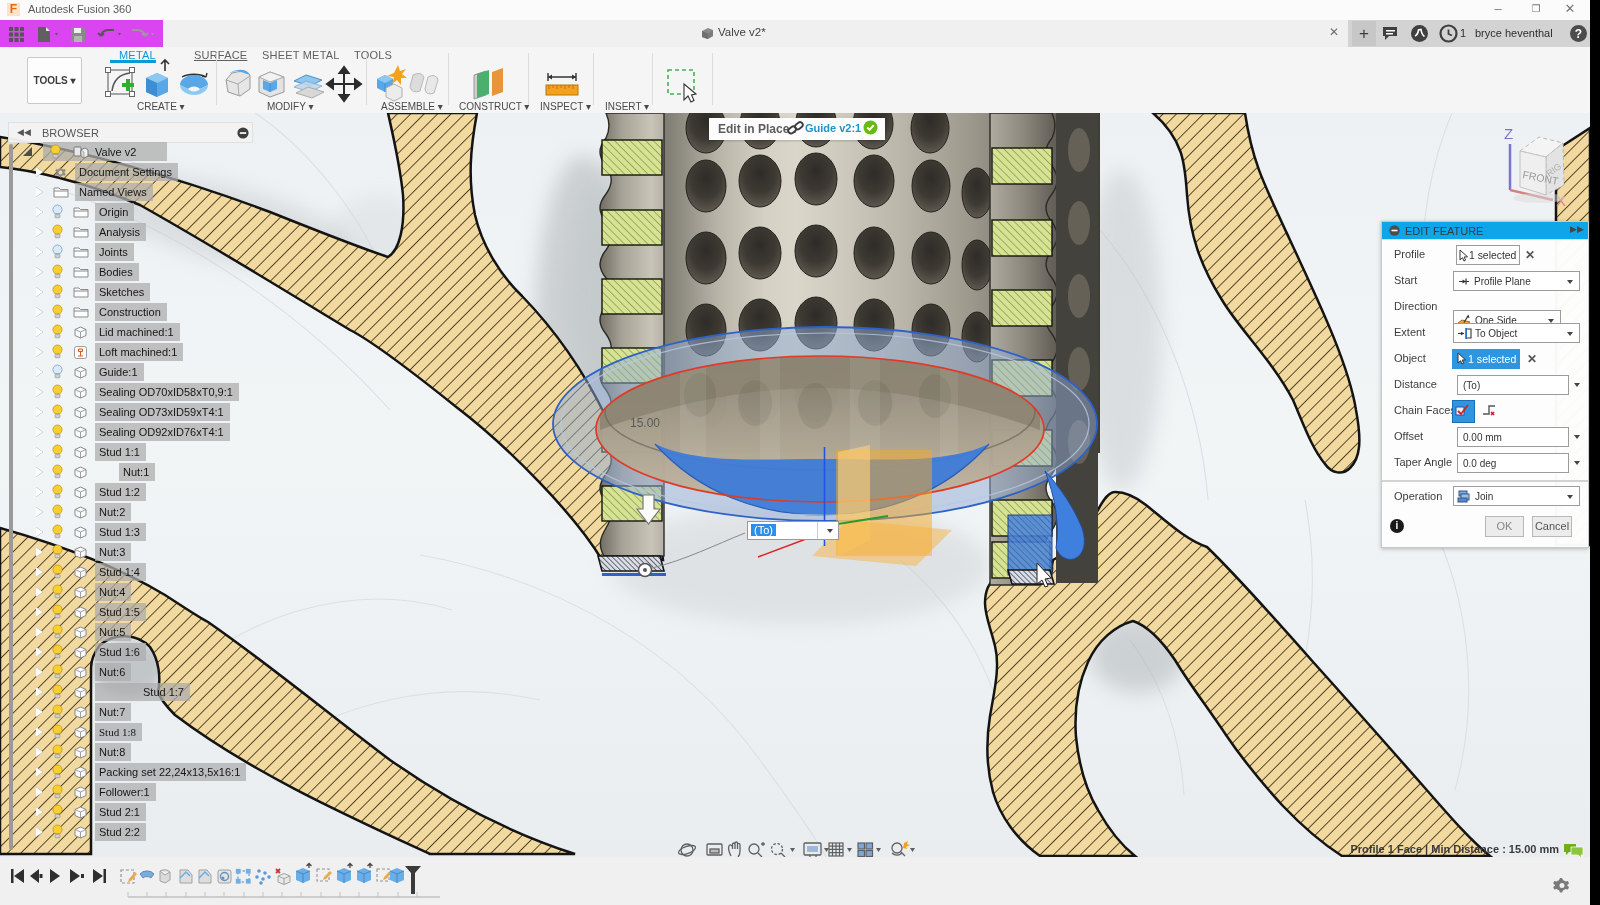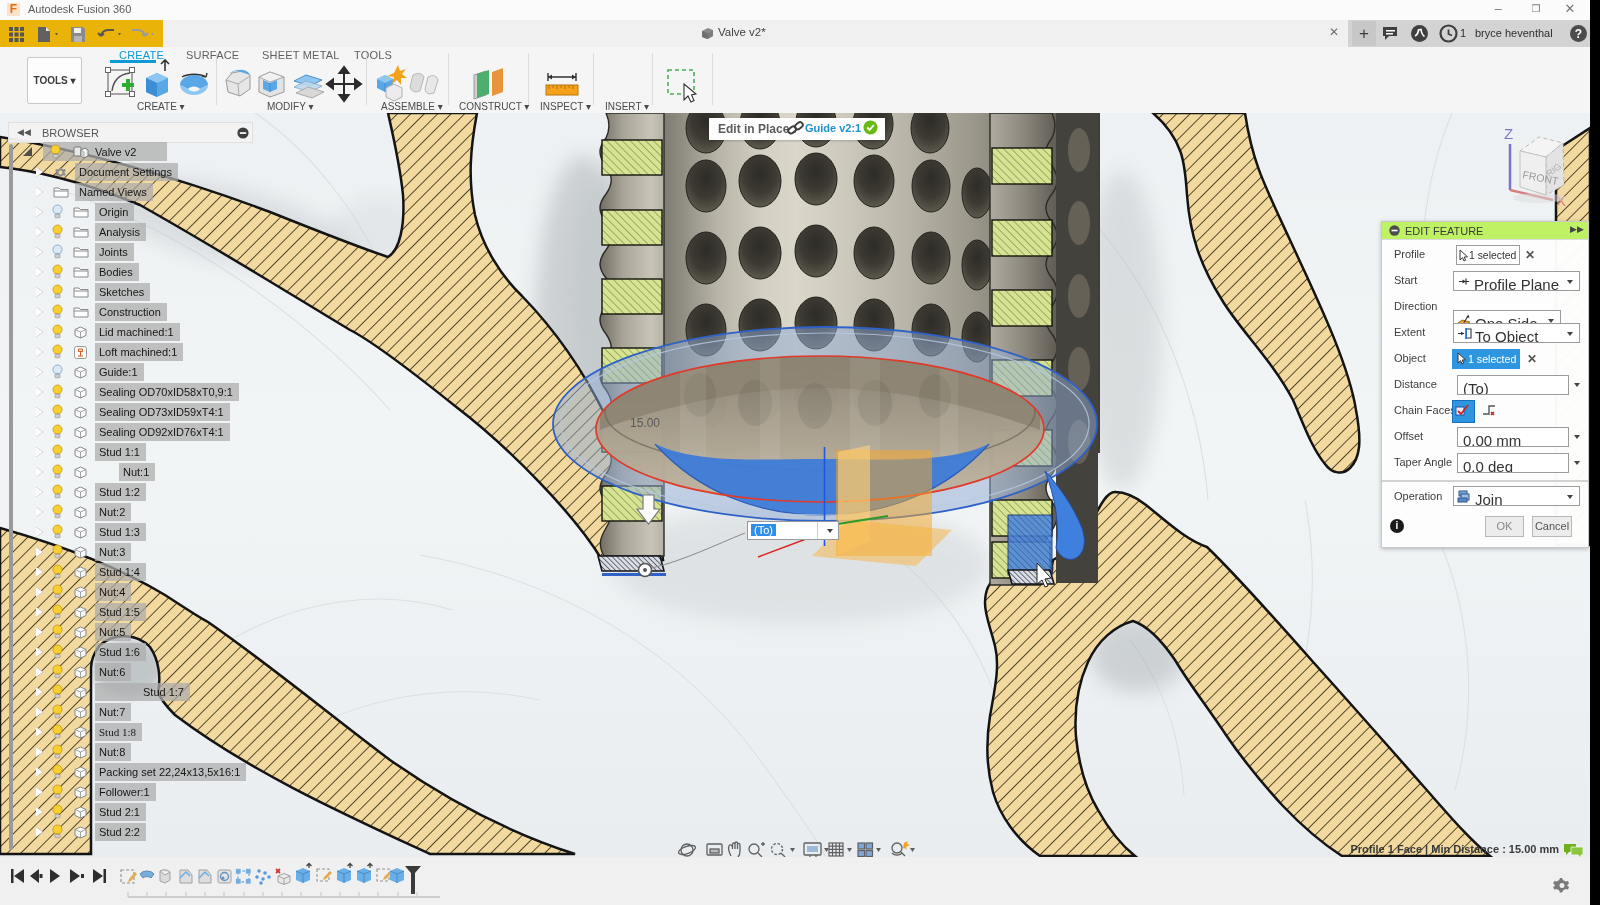--- a/index.html
+++ b/index.html
@@ -2,21 +2,21 @@
 <html><head><meta charset="utf-8"><style>
 html,body{margin:0;padding:0;background:#000;}
 #app{position:relative;width:1600px;height:905px;overflow:hidden;font-family:"Liberation Sans",sans-serif;background:#fff;}
 .abs{position:absolute;}
 
 #titlebar{left:0;top:0;width:1590px;height:20px;background:#fbfbfb;border-bottom:1px solid #e4e4e4;}
 #logo{left:7px;top:3px;width:13px;height:13px;background:#fbe3cb;color:#e66b12;font-size:12px;font-weight:bold;text-align:center;line-height:13px;}
 #apptitle{left:28px;top:3px;font-size:11px;color:#5a5a5a;}
 .winbtn{top:1px;width:16px;height:16px;color:#777;font-size:13px;text-align:center;line-height:16px;}
 
-#tabstrip{left:0;top:20px;width:1590px;height:27px;background:#eab308;}
+#tabstrip{left:0;top:20px;width:1590px;height:27px;background:#d946ef;}
 #qat{left:0;top:0;width:163px;height:27px;}
 #activetab{left:163px;top:0;width:1185px;height:27px;background:#f0f0f0;}
 #tabtitle{left:555px;top:6px;font-size:11.5px;color:#3f3f3f;}
 #righttabs{left:1348px;top:0;width:242px;height:27px;background:#d3d3d3;}
 
 #toolbar{left:0;top:47px;width:1590px;height:66px;background:#f5f5f5;}
 #designbtn{left:27px;top:10px;width:53px;height:45px;background:#fdfdfd;border:1px solid #c9c9c9;border-radius:2px;font-size:10px;font-weight:bold;color:#3c3c3c;text-align:center;line-height:45px;}
 .rtab{top:2px;font-size:11px;color:#5f5f5f;letter-spacing:.2px;}
 .rtab.sel{color:#0a9bd7;}
 #soldul{left:110px;top:13px;width:46px;height:3px;background:#0a9bd7;}
@@ -29,21 +29,21 @@
 #blackstrip{left:1590px;top:0;width:10px;height:905px;background:#000;}
 
 #bheader{left:5px;top:6px;width:245px;height:21px;background:rgba(242,242,242,.96);border:1px solid #e0e0e0;box-sizing:border-box;}
 #bscroll{left:6px;top:28px;width:4px;height:706px;background:#9a9a9a;border-radius:2px;}
 .brow{height:20px;font-size:11px;color:#161616;white-space:nowrap;}
 .blabel{background:rgba(173,173,173,.74);padding:3px 6px 3px 4px;}
 .tri{width:0;height:0;border-top:5px solid transparent;border-bottom:5px solid transparent;border-left:7px solid #fdfdfd;filter:drop-shadow(0 0 .7px #555);}
 
 #efpanel{left:1378px;top:105px;width:208px;height:327px;background:rgba(253,253,253,.98);border:1px solid #c9c9c9;box-shadow:0 1px 4px rgba(0,0,0,.25);box-sizing:border-box;font-size:11px;color:#3d3d3d;}
 .eflabel{position:absolute;left:12px;top:4px;color:#3d3d3d;}
-.effield{position:absolute;background:#fff;border:1px solid #9c9c9c;box-sizing:border-box;height:20px;font-size:15px;color:#333;white-space:nowrap;overflow:hidden;}
+.effield{position:absolute;background:#fff;border:1px solid #9c9c9c;box-sizing:border-box;height:20px;font-size:10px;color:#333;white-space:nowrap;overflow:hidden;}
 .darr{position:absolute;width:0;height:0;border-left:3.5px solid transparent;border-right:3.5px solid transparent;border-top:4.5px solid #444;}
 
 #statusmsg{font-size:11px;font-weight:bold;color:#3a3a3a;}
 </style></head>
 <body>
 <div id="app">
 
 <div id="titlebar" class="abs">
   <div id="logo" class="abs">F</div>
   <div id="apptitle" class="abs">Autodesk Fusion 360</div>
@@ -108,23 +108,23 @@
     <div class="abs" style="left:127px;top:7px;font-size:11px;color:#2e2e2e;">bryce heventhal</div>
     <svg class="abs" style="left:221px;top:4px" width="19" height="19" viewBox="0 0 19 19">
           <circle cx="9.5" cy="9.5" r="8.5" fill="#4c4c4c"></circle>
           <text x="9.5" y="13.5" font-size="12" font-weight="bold" fill="#fff" text-anchor="middle" font-family="Liberation Sans">?</text>
         </svg>
   </div>
 </div>
 
 <div id="toolbar" class="abs">
   <div id="designbtn" class="abs">TOOLS ▾</div>
-  <div class="rtab sel abs" style="left:119px;">CREATE</div>
+  <div class="rtab sel abs" style="left:119px;">METAL</div>
   <div id="soldul" class="abs"></div>
-  <div class="rtab abs" style="left:186px;">SURFACE</div>
+  <div class="rtab abs" style="left:194px;text-decoration:underline;">SURFACE</div>
   <div class="rtab abs" style="left:262px;">SHEET METAL</div>
   <div class="rtab abs" style="left:354px;">TOOLS</div>
   <svg id="ribicons" class="abs" style="left:0;top:0" width="720" height="66" viewBox="0 0 720 66">
 
     <g>
       <rect x="108" y="23" width="24" height="24" fill="none" stroke="#8a8a8a" stroke-width="1.5"></rect>
       <rect x="105.5" y="20.5" width="5" height="5" fill="#fff" stroke="#666"></rect>
           <rect x="129.5" y="20.5" width="5" height="5" fill="#fff" stroke="#666"></rect>
       <rect x="105.5" y="44.5" width="5" height="5" fill="#fff" stroke="#666"></rect>
           <rect x="129.5" y="44.5" width="5" height="5" fill="#fff" stroke="#666"></rect>
@@ -894,21 +894,21 @@
     <text x="55" y="82" font-size="15" fill="#d87f7f" font-family="Liberation Sans">X</text>
     <ellipse cx="38" cy="74" rx="26" ry="5" fill="#dadada" opacity="0.5"></ellipse>
     <path d="M19,27 L38,13 L62,19 L45,33 Z" fill="#f4f4f4" stroke="#b8b8b8" stroke-width="1" stroke-dasharray="4,3"></path>
     <path d="M45,33 L62,19 L63,61 L45,71 Z" fill="#e3e3e3" stroke="#b8b8b8" stroke-width="1" stroke-dasharray="4,3"></path>
     <path d="M19,27 L45,33 L45,71 L19,63 Z" fill="#efefef" stroke="#c2c2c2" stroke-width="1"></path>
     <text x="21" y="54" font-size="10.5" fill="#9a9a9a" font-family="Liberation Sans" transform="rotate(11 21 54)">FRONT</text>
     <text x="48" y="53" font-size="9" fill="#b0b0b0" font-family="Liberation Sans" transform="rotate(-35 48 53)">RIG</text>
   </svg>
 
   <div id="efpanel" class="abs">
-    <div style="position:absolute;left:0;top:0;width:100%;height:17px;background:#bef264;border-bottom:1px solid #dcdcdc;">
+    <div style="position:absolute;left:0;top:0;width:100%;height:17px;background:#0ea5e9;border-bottom:1px solid #dcdcdc;">
       <svg style="position:absolute;left:7px;top:3px" width="11" height="11" viewBox="0 0 11 11">
             <circle cx="5.5" cy="5.5" r="5.2" fill="#4d4d4d"></circle>
             <rect x="2.5" y="4.7" width="6" height="1.6" fill="#fff"></rect>
           </svg>
       <span style="position:absolute;left:23px;top:3px;font-size:11px;color:#3a3a3a;">EDIT FEATURE</span>
       <span style="position:absolute;left:188px;top:2px;font-size:9px;color:#444;">▶▶</span>
     </div>
     <div class="eflabel" style="top:26px;">Profile</div>
     <div class="effield" style="left:74px;top:23px;width:64px;font-size:10.4px;">
       <svg style="position:absolute;left:1px;top:3px" width="11" height="13" viewBox="0 0 11 13">

